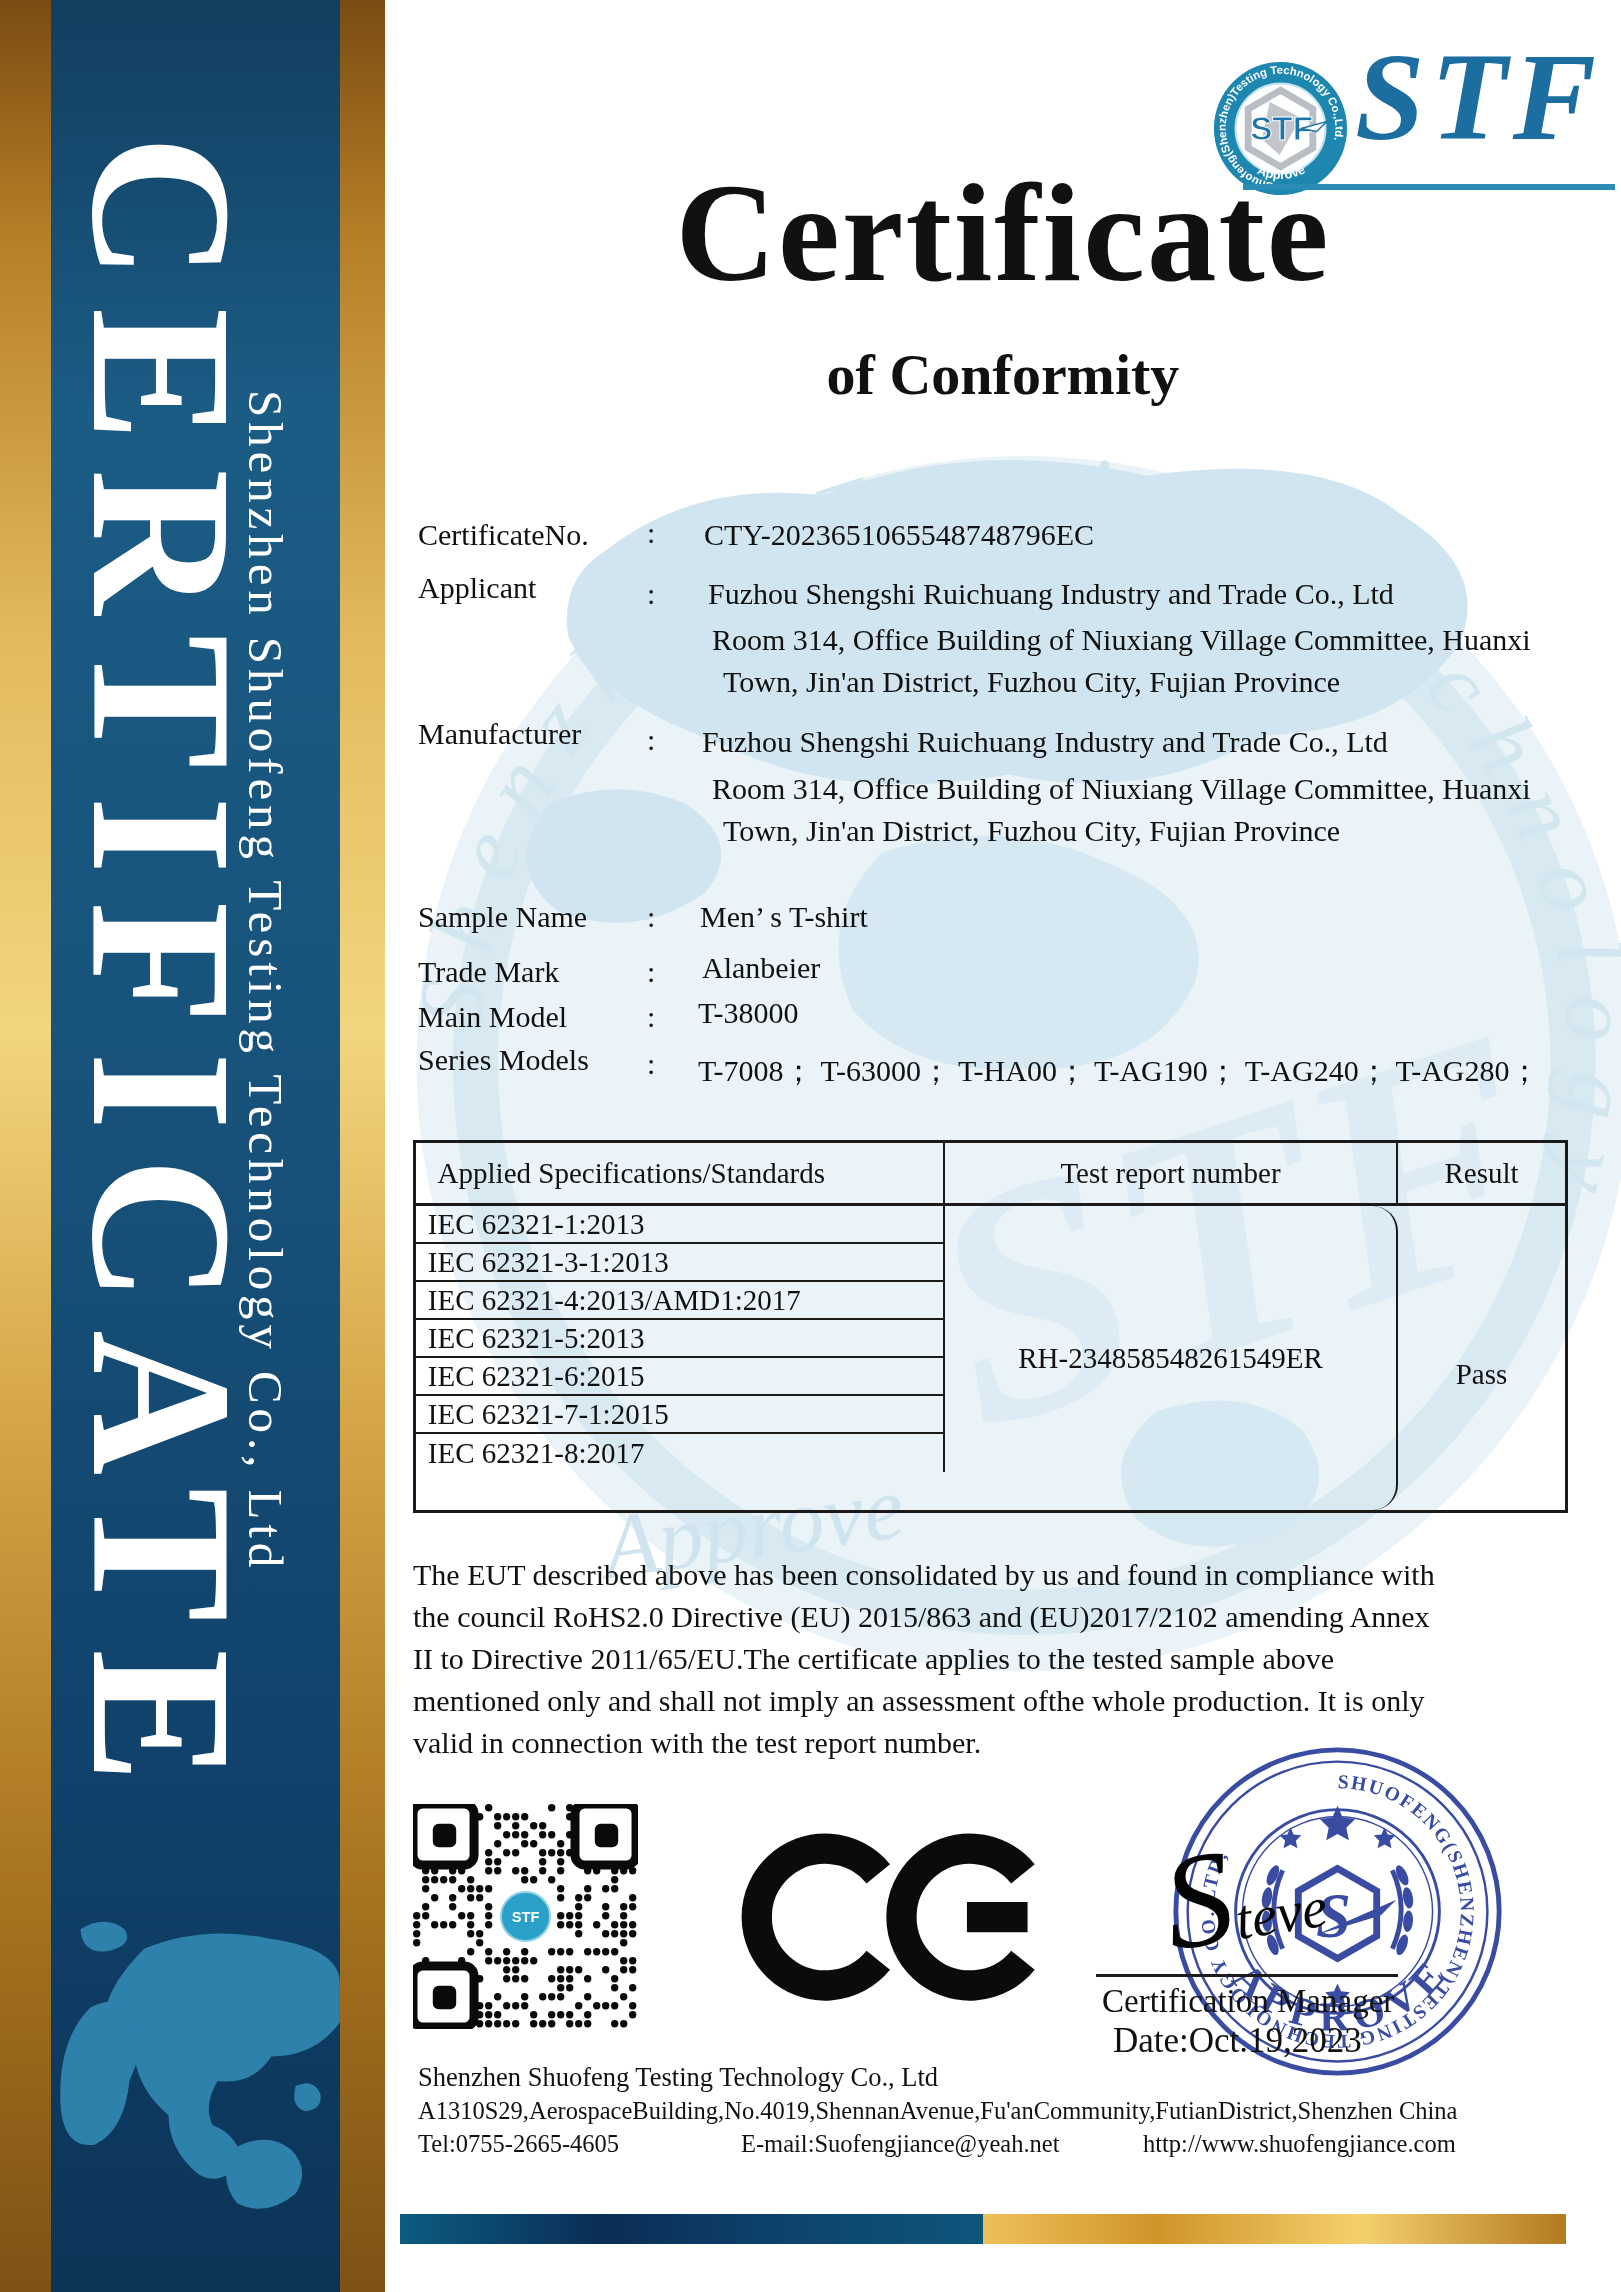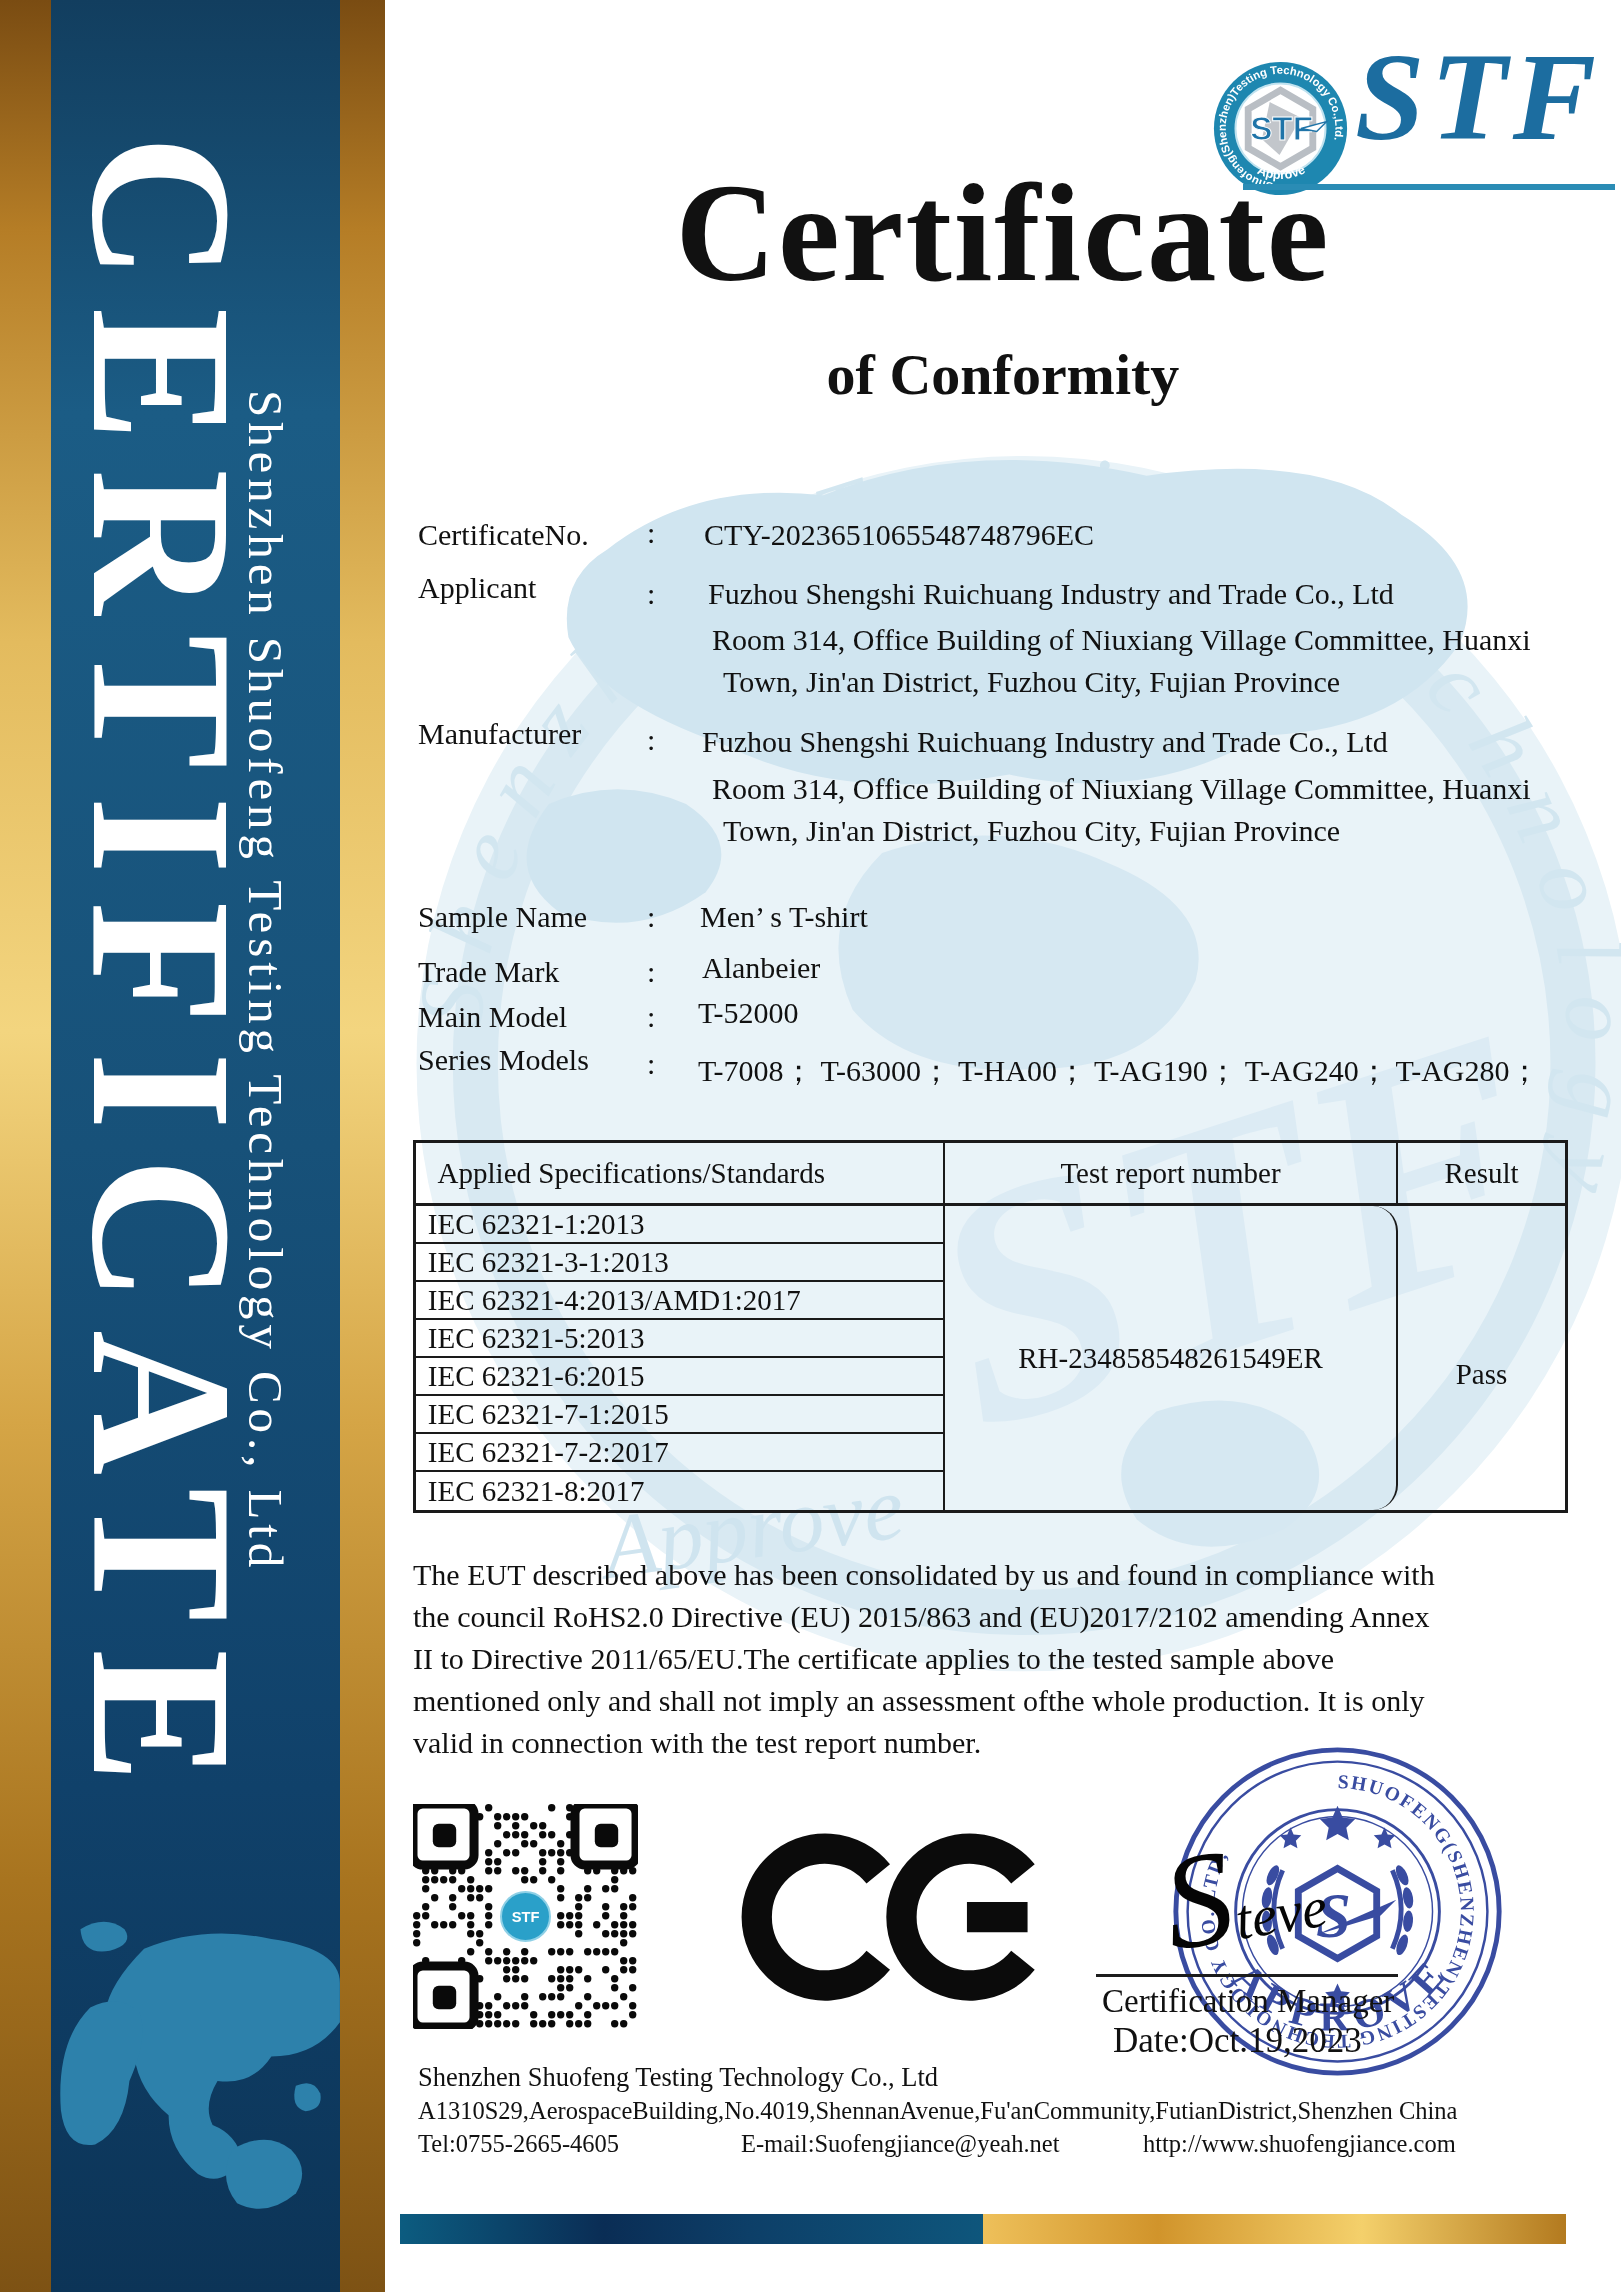--- a/index.html
+++ b/index.html
@@ -147,37 +147,36 @@
   <div class="flabel" style="left:418px;top:900px">Sample Name</div>
   <div class="fcolon" style="left:647px;top:900px">:</div>
   <div class="fvalue" style="left:700px;top:900px">Men’ s T-shirt</div>
 
   <div class="flabel" style="left:418px;top:955px">Trade Mark</div>
   <div class="fcolon" style="left:647px;top:955px">:</div>
   <div class="fvalue" style="left:702px;top:951px">Alanbeier</div>
 
   <div class="flabel" style="left:418px;top:1000px">Main Model</div>
   <div class="fcolon" style="left:647px;top:1000px">:</div>
-  <div class="fvalue" style="left:698px;top:996px">T-52000</div>
+  <div class="fvalue" style="left:698px;top:996px">T-38000</div>
 
   <div class="flabel" style="left:418px;top:1043px">Series Models</div>
   <div class="fcolon" style="left:647px;top:1047px">:</div>
   <div class="fvalue" style="left:698px;top:1051px">T-7008； T-63000； T-HA00； T-AG190； T-AG240； T-AG280；</div>
 
   <div class="ctable">
     <div class="cell th c-left">Applied Specifications/Standards</div>
     <div class="cell th c-center" style="border-right:2.9px solid #1a1a1a">Test report number</div>
     <div class="cell th c-center">Result</div>
     <div class="cell spec">IEC 62321-1:2013</div>
     <div class="cell spec">IEC 62321-3-1:2013</div>
     <div class="cell spec">IEC 62321-4:2013/AMD1:2017</div>
     <div class="cell spec">IEC 62321-5:2013</div>
     <div class="cell spec">IEC 62321-6:2015</div>
     <div class="cell spec">IEC 62321-7-1:2015</div>
-    <div class="cell spec">IEC 62321-7-2:2017</div>
     <div class="cell spec last">IEC 62321-8:2017</div>
     <div class="cell report">RH-234858548261549ER</div>
     <div class="cell result">Pass</div>
   </div>
 
   <div class="statement">
     <div>The EUT described above has been consolidated by us and found in compliance with</div>
     <div>the council RoHS2.0 Directive (EU) 2015/863 and (EU)2017/2102 amending Annex</div>
     <div>II to Directive 2011/65/EU.The certificate applies to the tested sample above</div>
     <div>mentioned only and shall not imply an assessment ofthe whole production. It is only</div>

